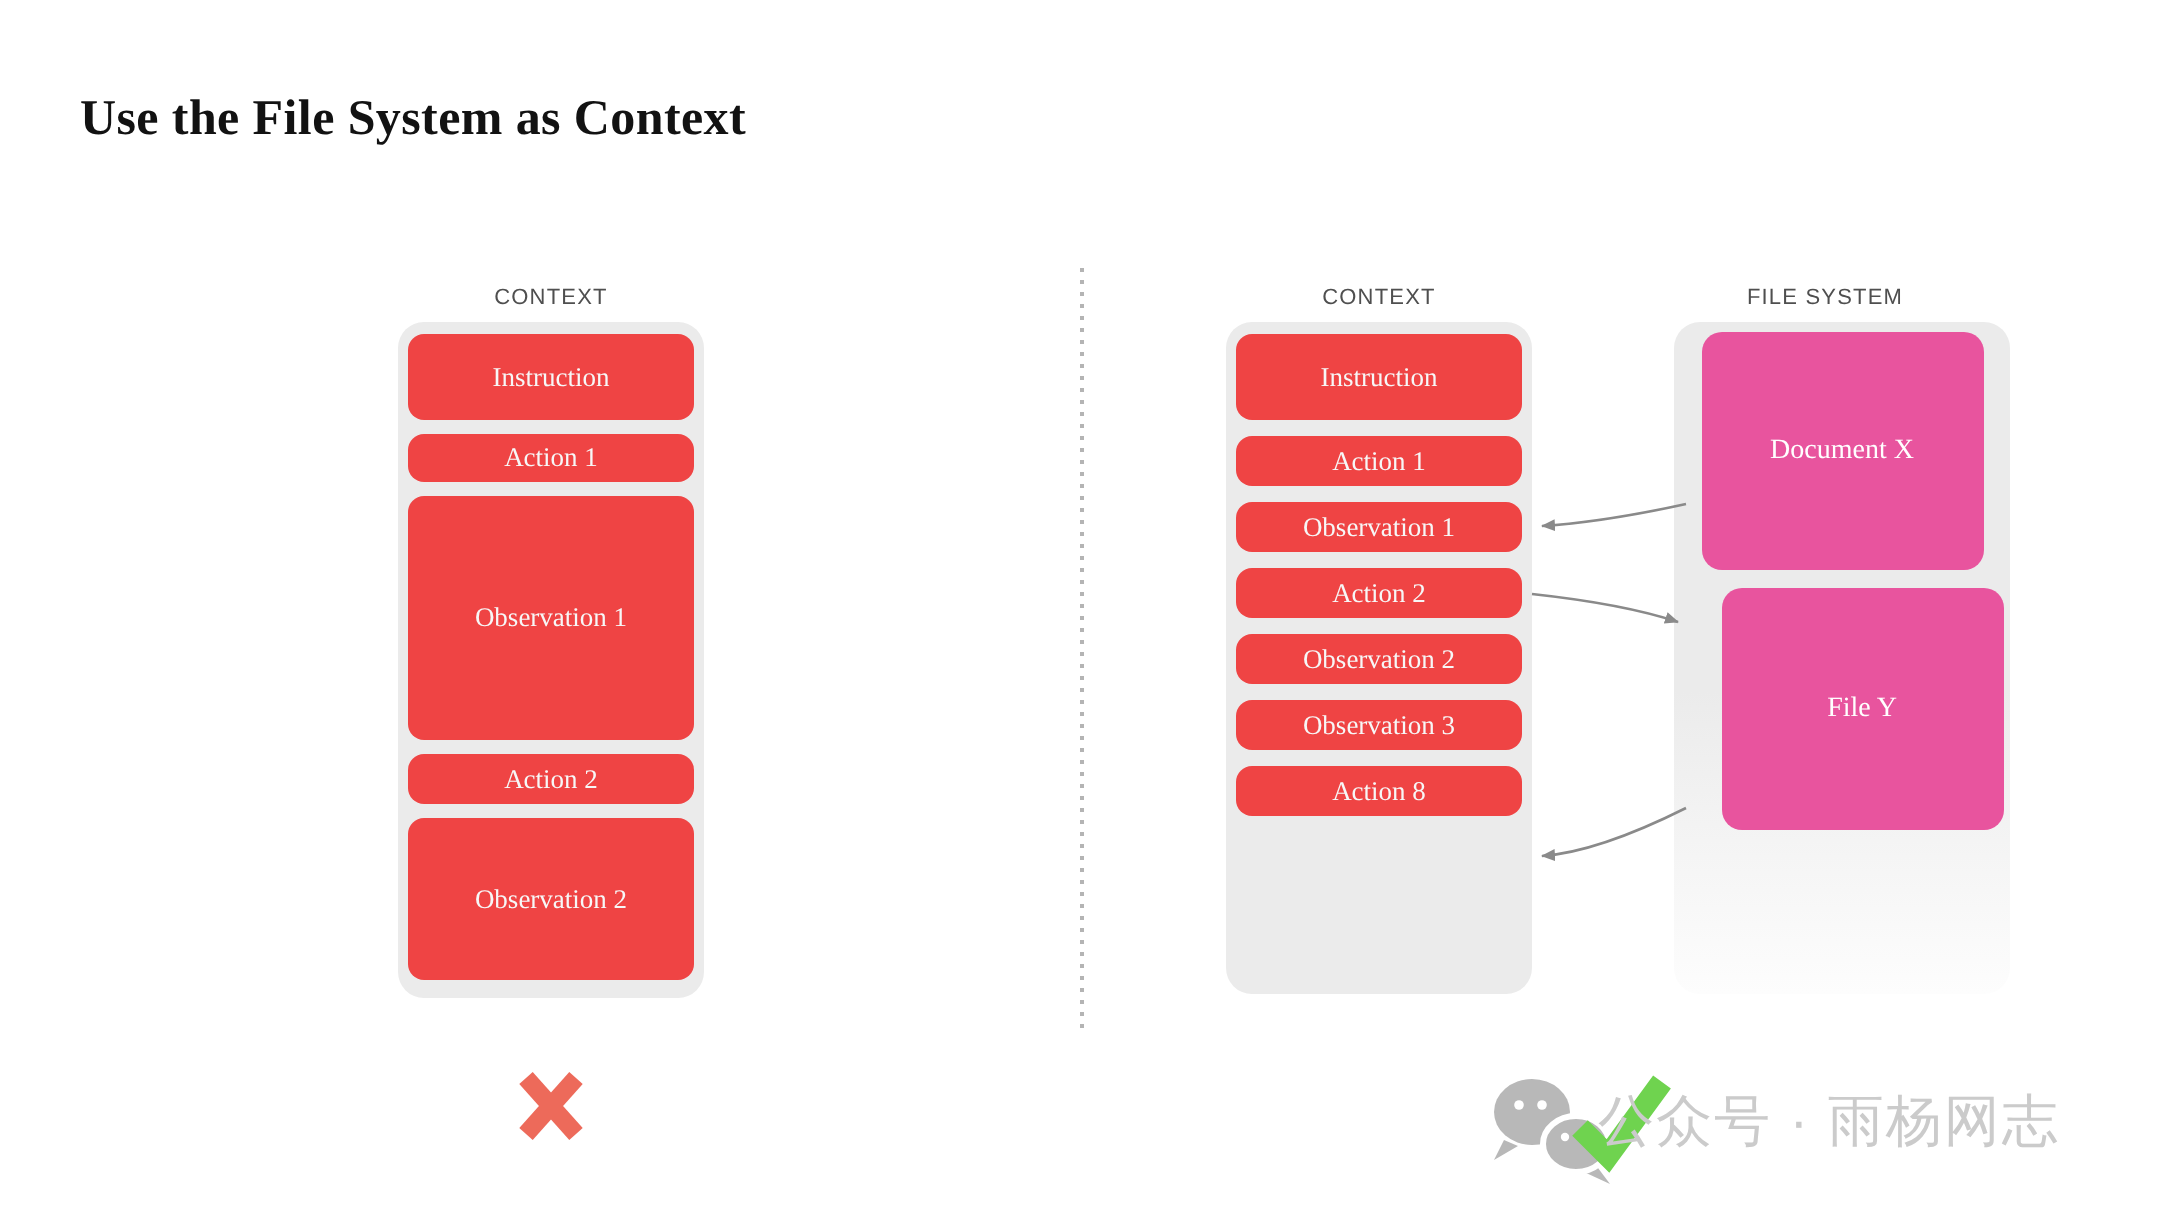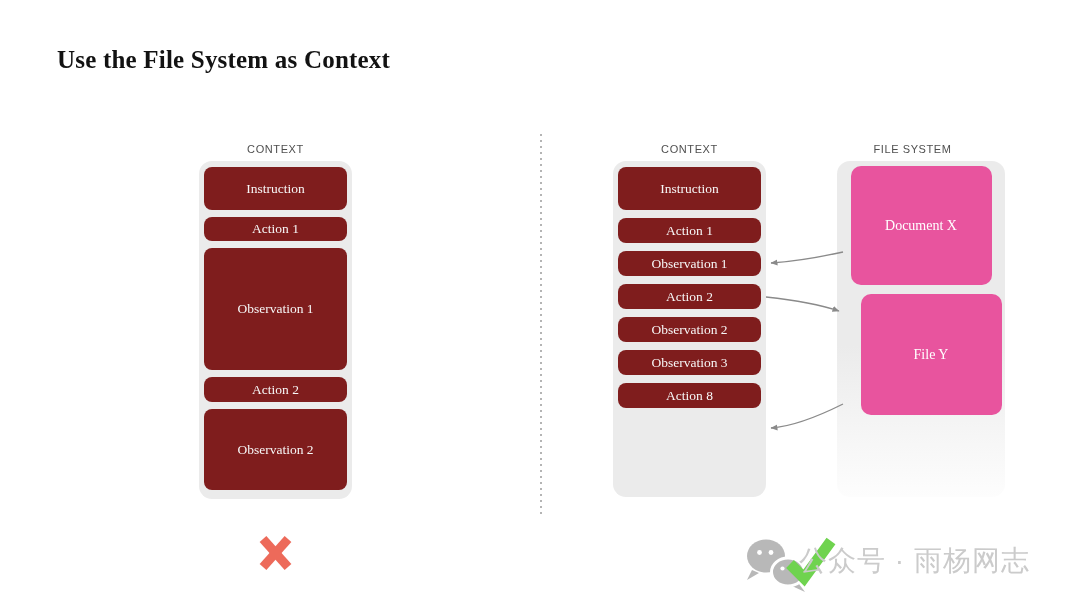--- a/index.html
+++ b/index.html
@@ -1,26 +1,26 @@
 <!DOCTYPE html>
 <html><head>
 <meta charset="utf-8">
 <style>
   html,body{margin:0;padding:0;background:#ffffff;}
   .stage{position:relative;width:1080px;height:608px;background:#ffffff;overflow:hidden;
          font-family:"Liberation Sans", sans-serif;}
-  .title{position:absolute;left:57px;top:46px;margin:0;
+  .title{position:absolute;left:40px;top:46px;margin:0;
          font-family:"Liberation Serif","DejaVu Serif",serif;
          font-weight:700;font-size:25px;color:#121212;letter-spacing:.2px;}
   .col-label{position:absolute;top:142px;height:14px;line-height:14px;
          font-size:11px;color:#4f4f4f;letter-spacing:.6px;text-align:center;}
   .panel{position:absolute;background:#ebebeb;border-radius:13px;
          display:flex;flex-direction:column;align-items:center;box-sizing:border-box;}
   .panel.fades{background:linear-gradient(to bottom,#ebebeb 0%,#ebebeb 55%,#f6f6f6 82%,#fdfdfd 100%);}
-  .gbox{width:143px;background:#7f1d1d;border-radius:8px;color:#f7f7f7;
+  .gbox{width:143px;background:#ef4444;border-radius:8px;color:#f7f7f7;
         display:flex;align-items:center;justify-content:center;flex:0 0 auto;
         font-family:"Liberation Serif","DejaVu Serif",serif;font-size:13.5px;}
   .pbox{width:141px;background:#e8549e;border-radius:10px;color:#ffffff;
         display:flex;align-items:center;justify-content:center;flex:0 0 auto;
         font-family:"Liberation Serif","DejaVu Serif",serif;font-size:14px;}
   .h43{height:43px;} .h24{height:24px;} .h25{height:25px;} .h122{height:122px;} .h81{height:81px;}
   .h119{height:119px;} .h121{height:121px;margin-left:20px;}
   .left-ctx{left:199px;top:161px;width:153px;height:338px;padding:6px 5px;gap:7px;}
   .right-ctx{left:613px;top:161px;width:153px;height:336px;padding:6px 5px;gap:8px;}
   .fs{left:837px;top:161px;width:168px;height:336px;padding:5px 5px;gap:9px;}

